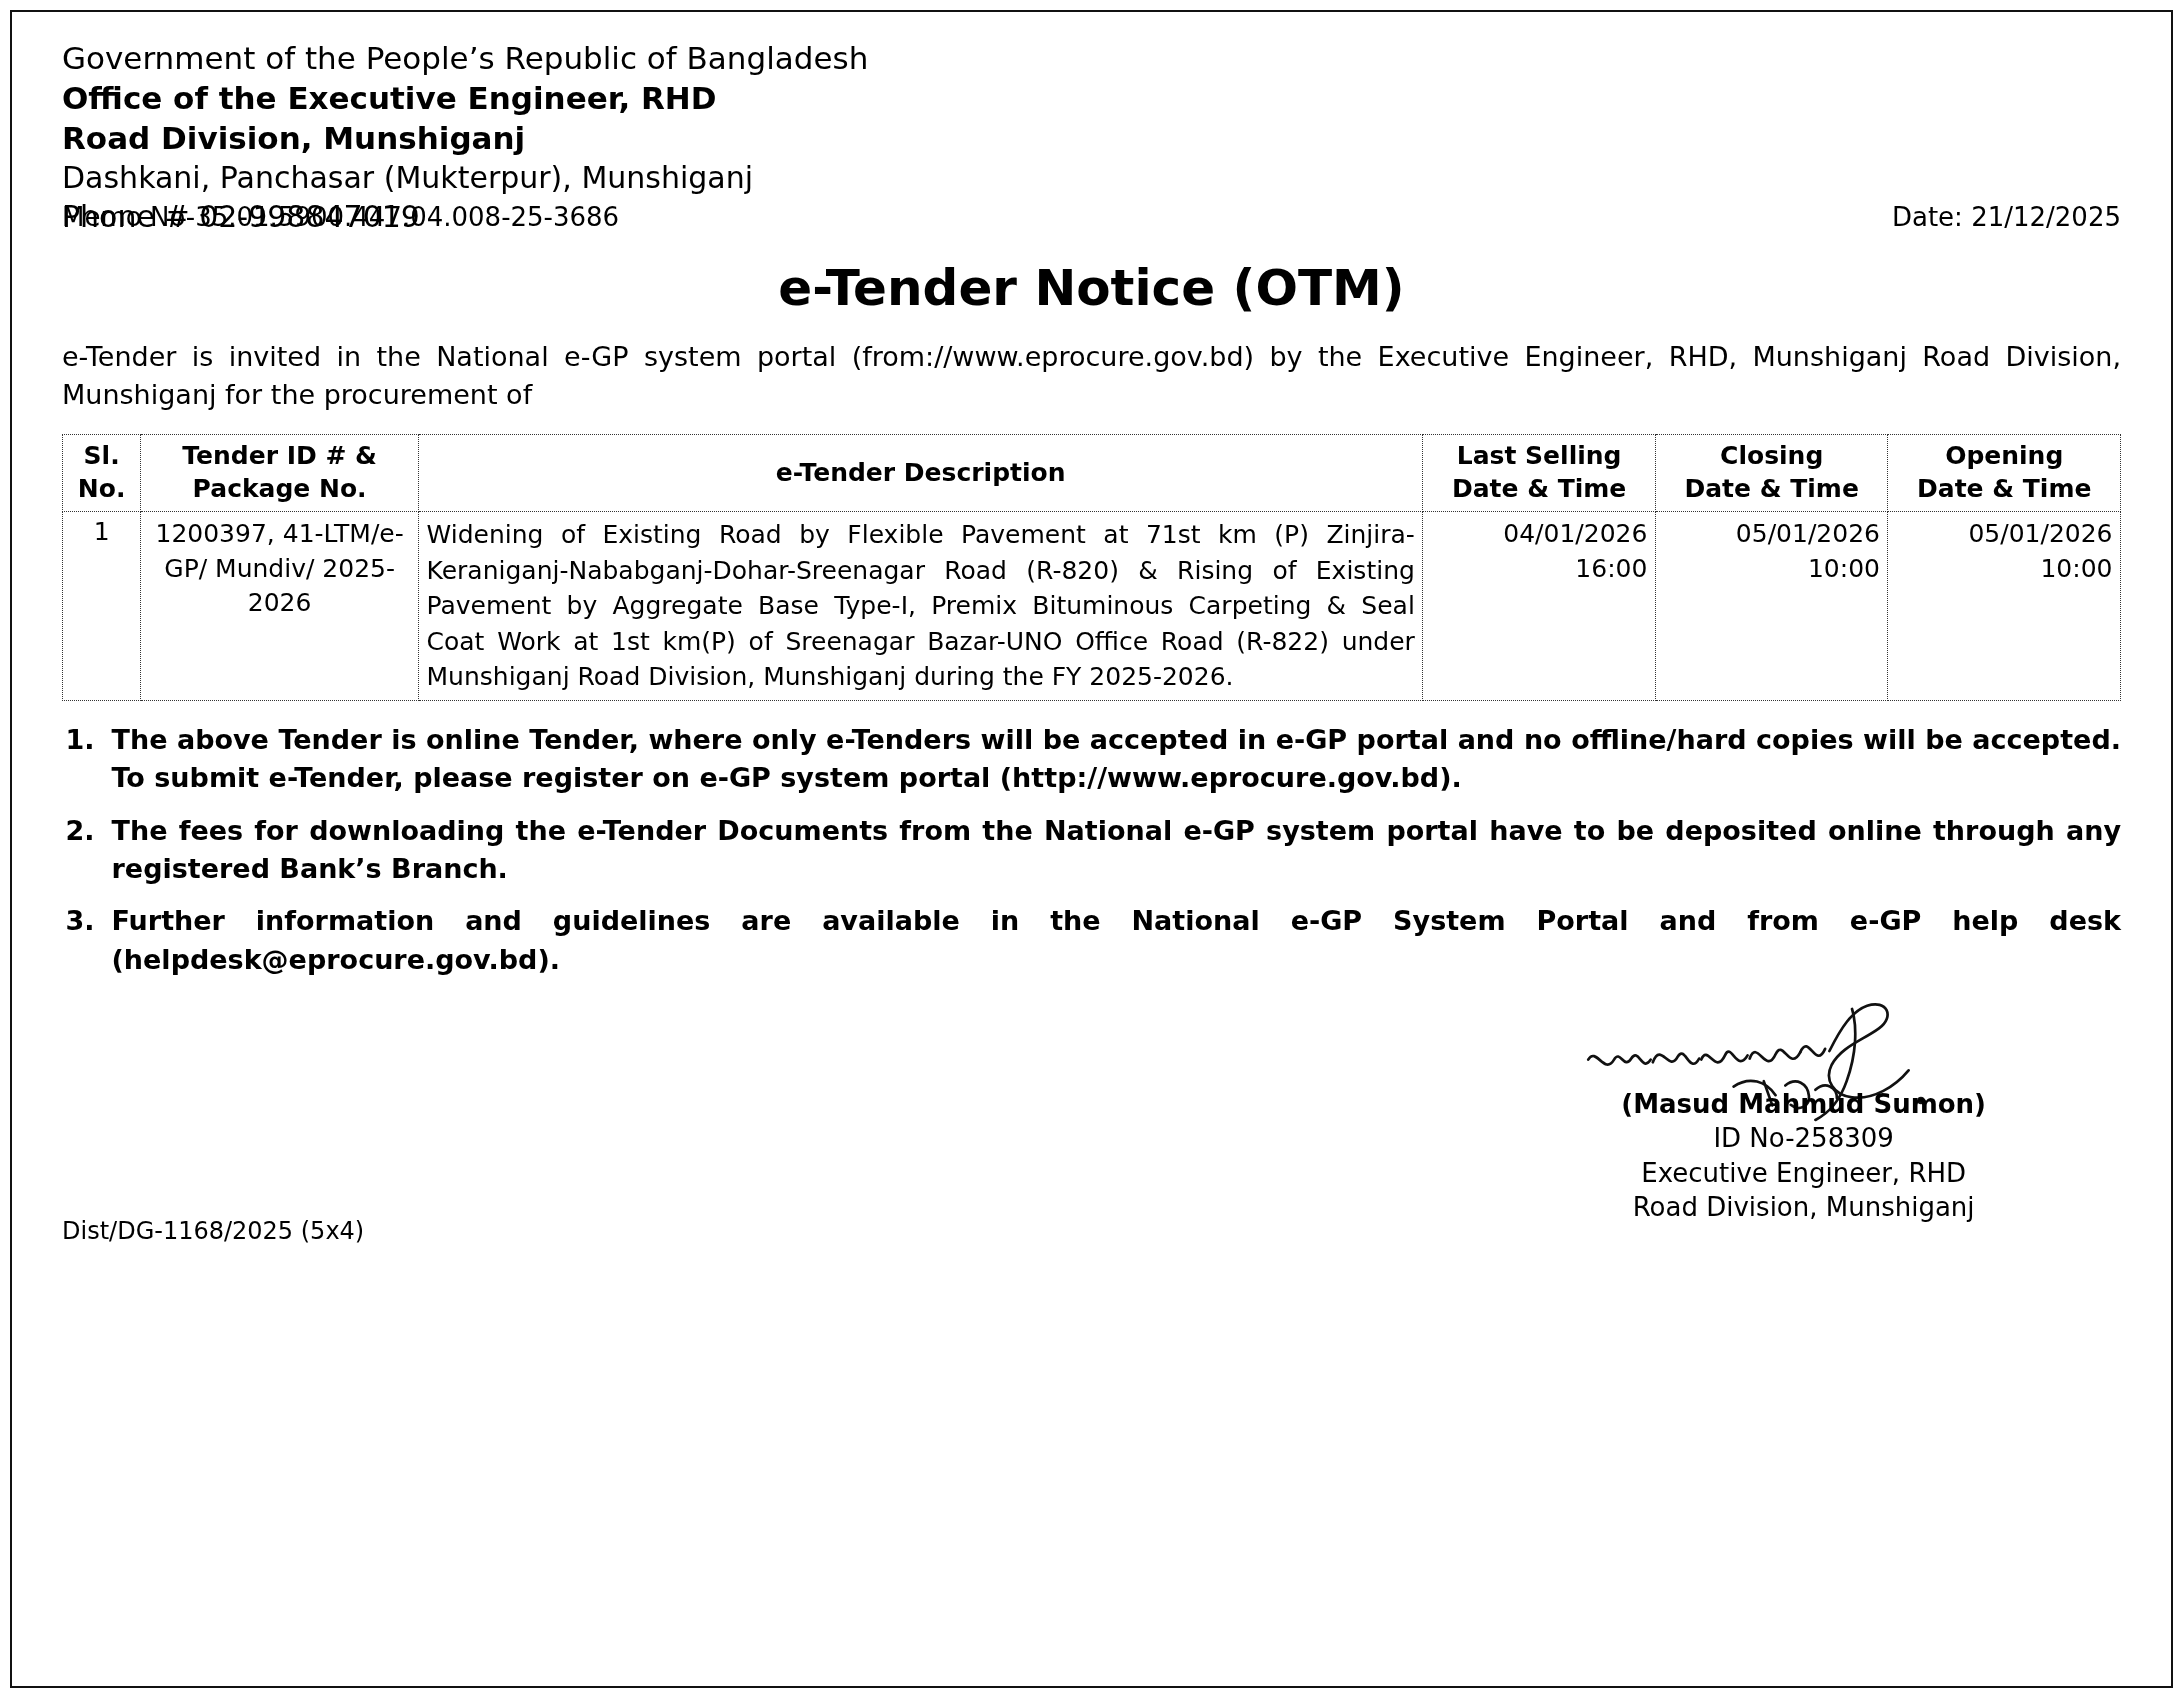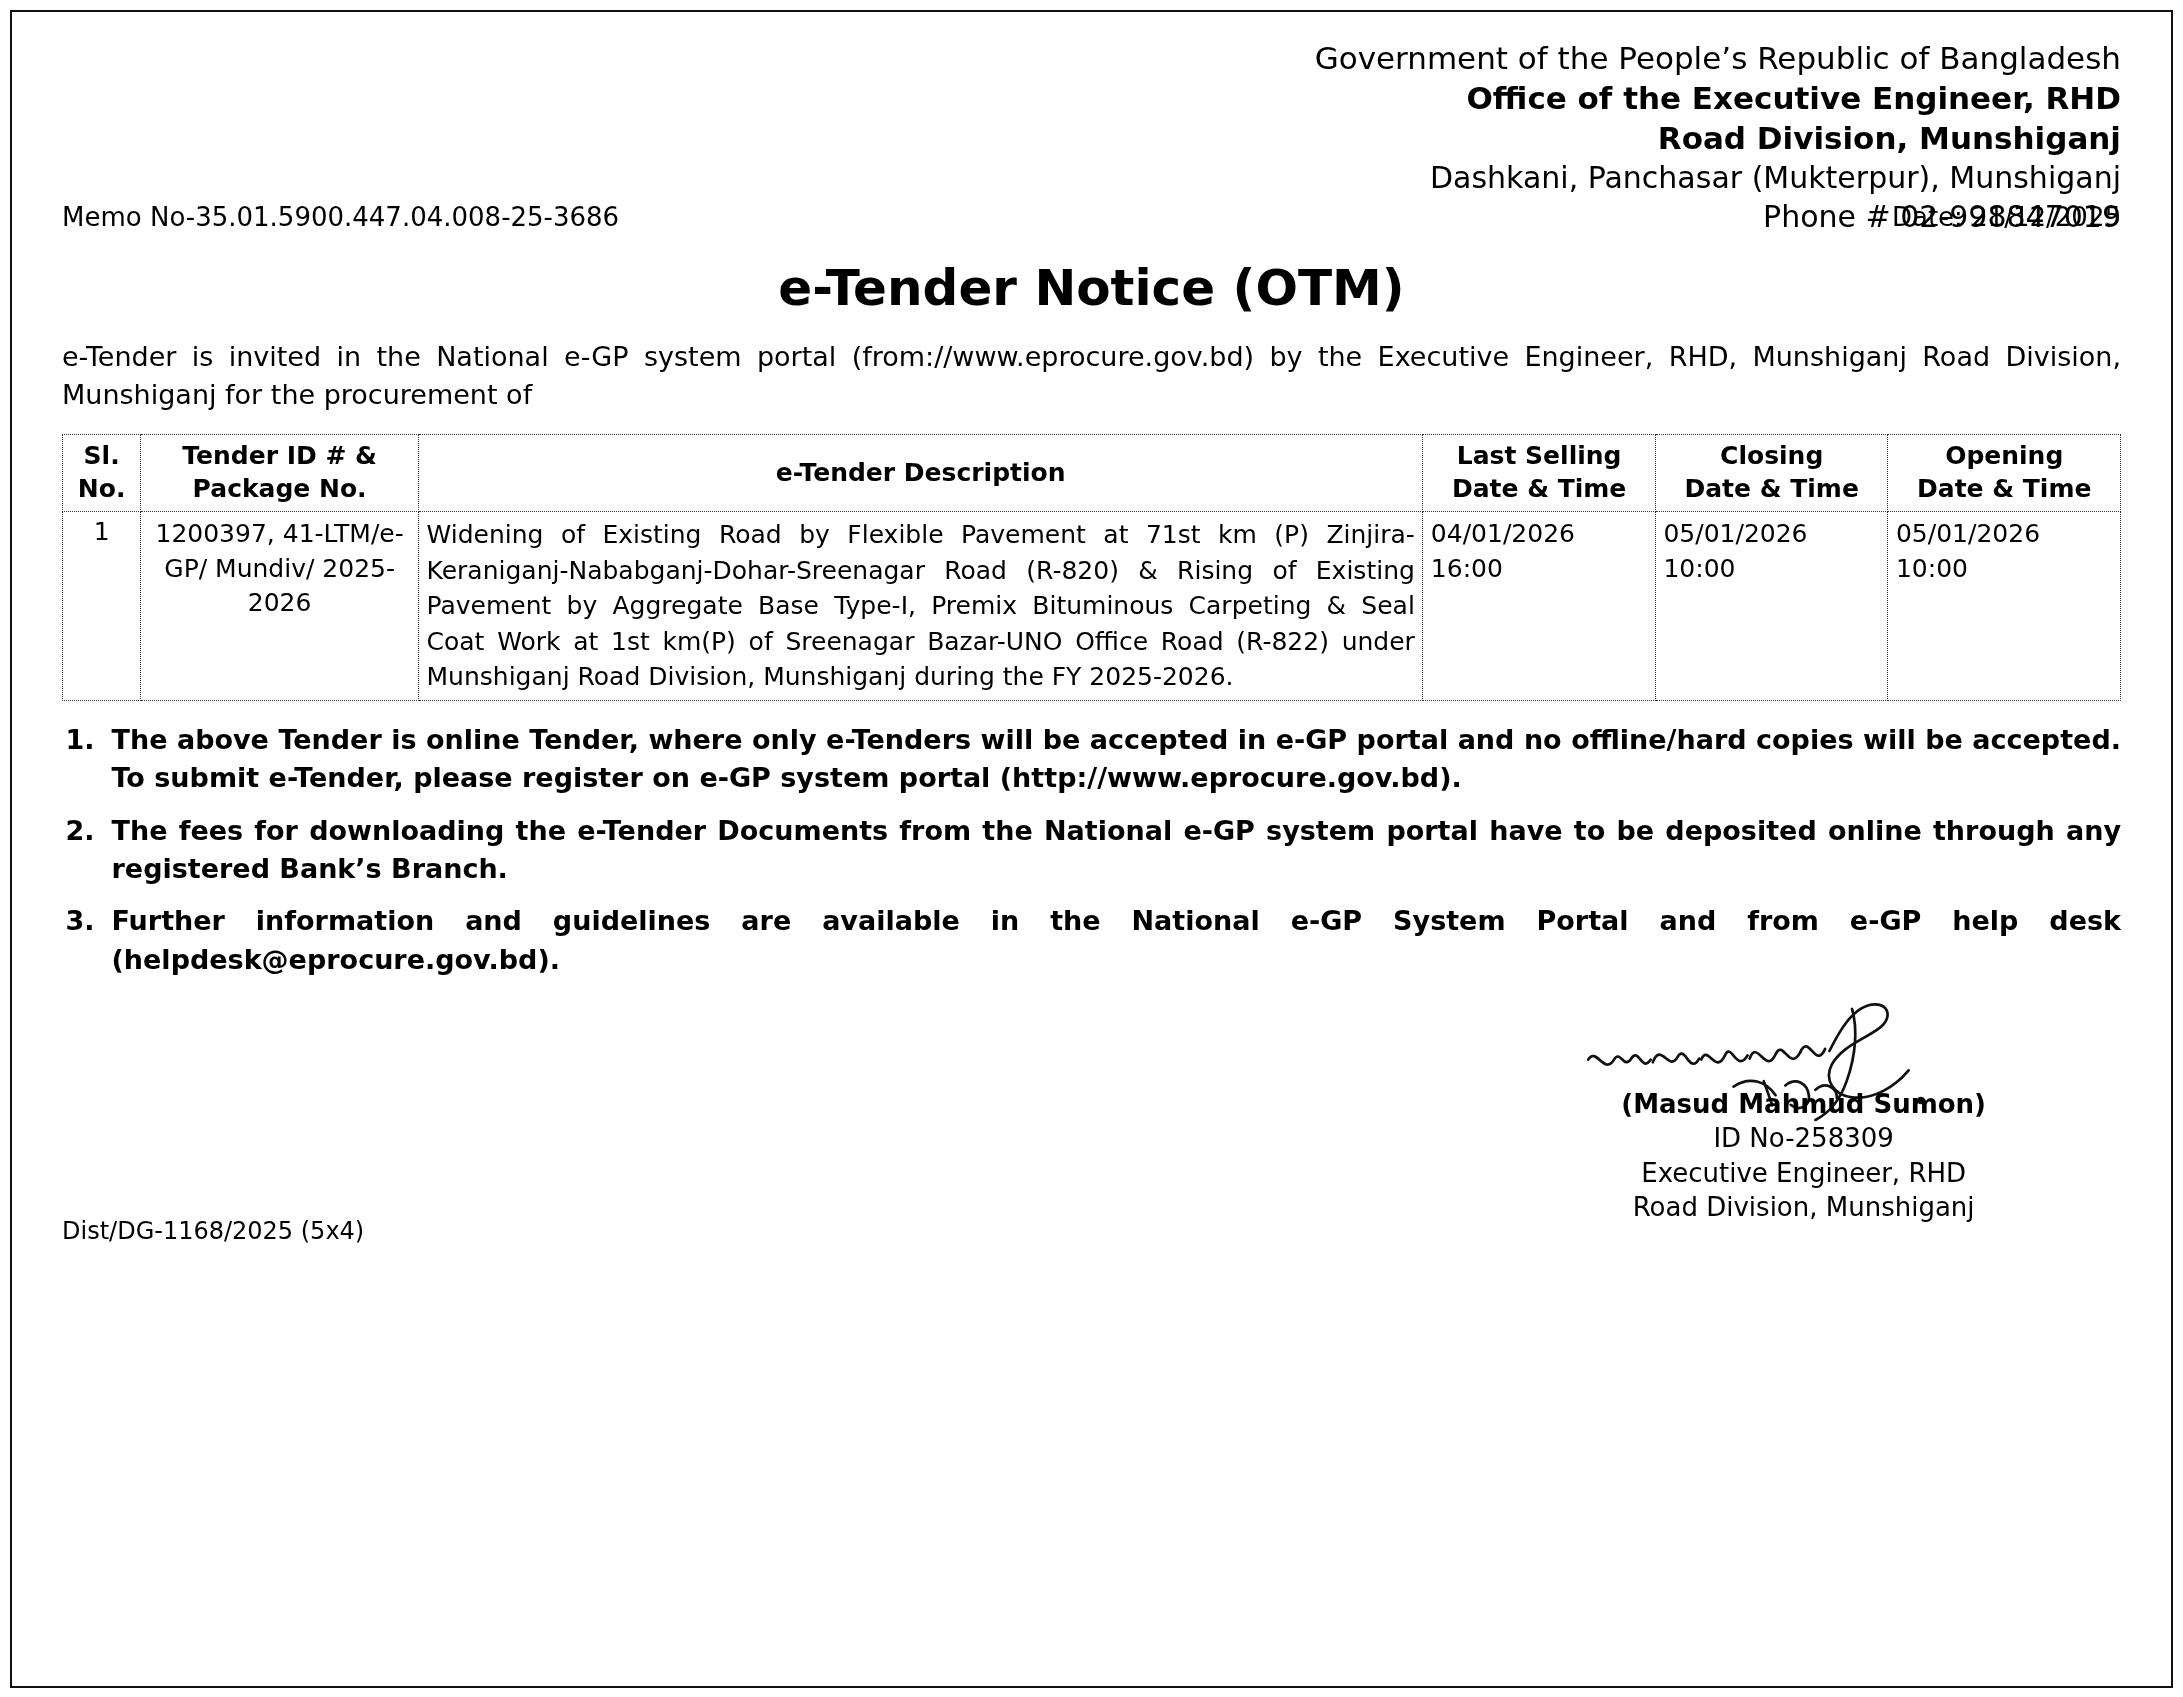--- a/index.html
+++ b/index.html
@@ -28,21 +28,21 @@
     border: 2.7px solid #111111;
     pointer-events: none;
   }
   .inner {
     position: relative;
     padding: 16px 30px 0 30px;
   }
 
   
   .org-header {
-    text-align: right;
+    text-align: left;
     line-height: 1.30;
   }
   .org-line-1 {
     font-size: 31px;
     font-weight: 400;
   }
   .org-line-2, .org-line-3 {
     font-size: 31px;
     font-weight: 700;
   }
@@ -91,21 +91,21 @@
   }
   table.tender th {
     text-align: center;
     font-weight: 700;
     line-height: 1.3;
     vertical-align: middle;
   }
   td.c-sl { text-align: center; width: 3.8%; }
   td.c-id { text-align: center; width: 13.5%; line-height: 1.38; }
   td.c-desc { text-align: justify; line-height: 1.42; }
-  td.c-date { text-align: left; width: 11.3%; line-height: 1.38; }
+  td.c-date { text-align: right; width: 11.3%; line-height: 1.38; }
 
   
   ol.notes {
     margin: 20px 0 0 0;
     padding-left: 42px;
     font-size: 27px;
     line-height: 1.42;
     font-weight: bold;
   }
   ol.notes li {

